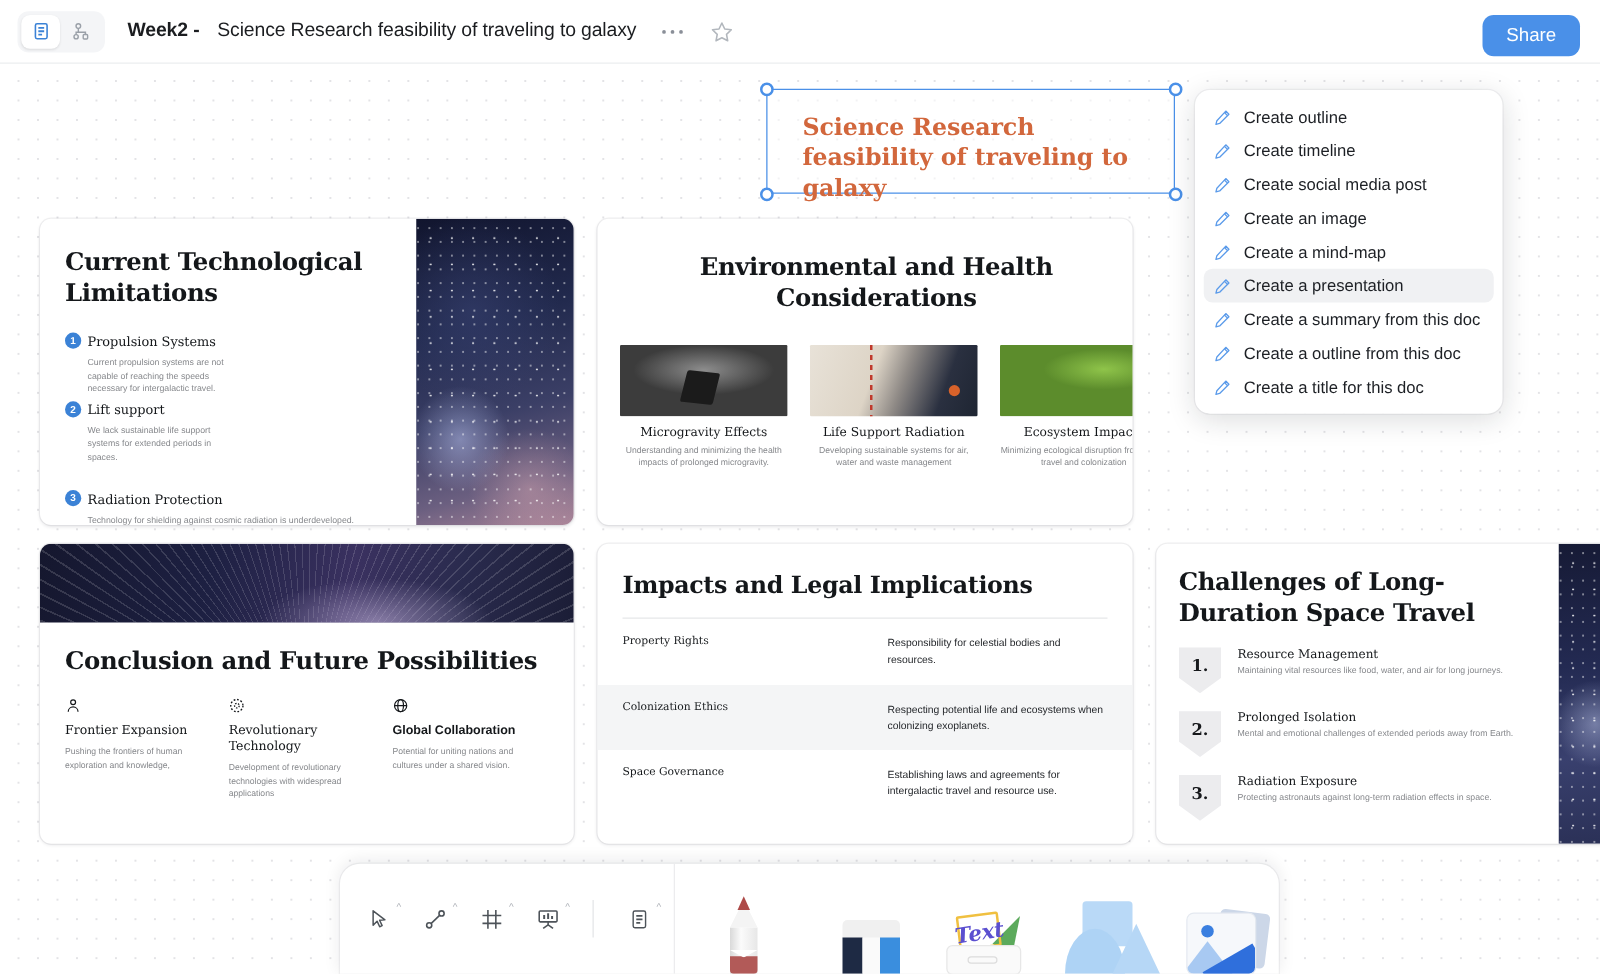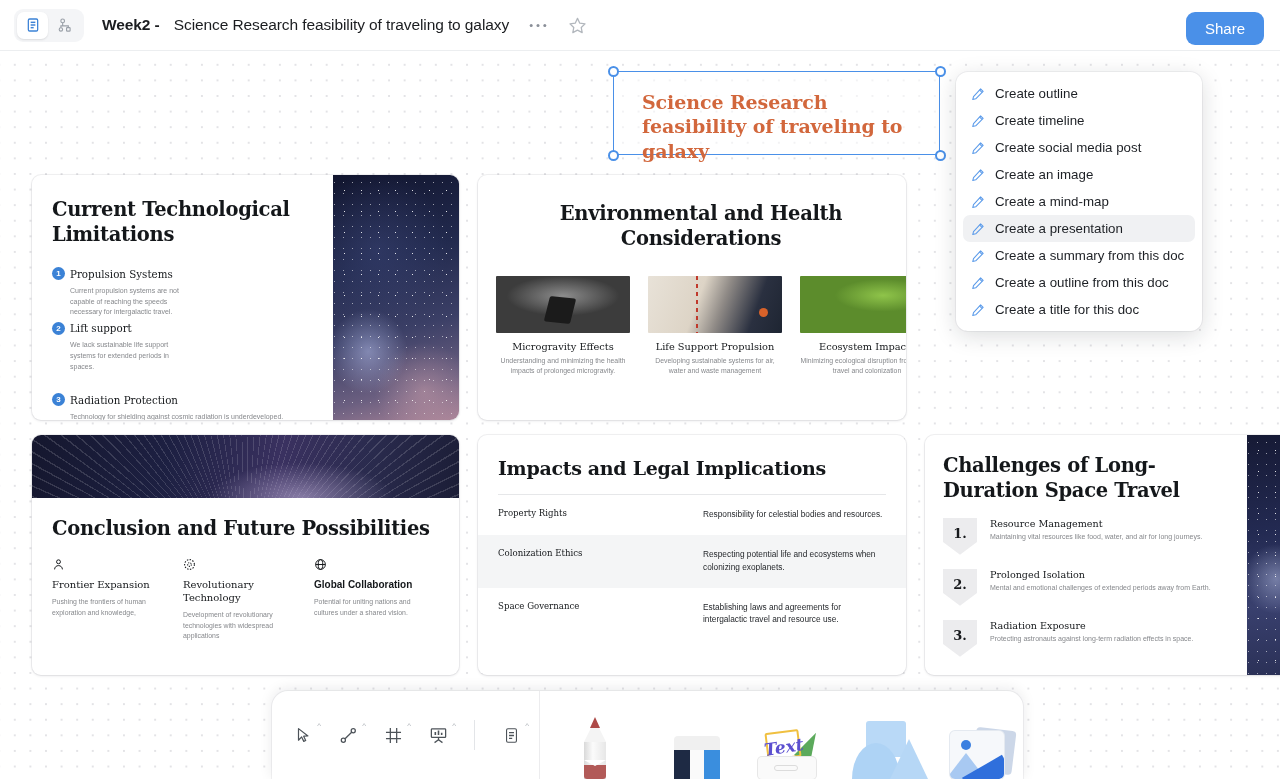--- a/index.html
+++ b/index.html
@@ -252,21 +252,21 @@
   #card3 .ficon { height: 15px; color: #14171a; }
   #card3 .sub-h { font-size: 10px; display: block; margin-top: 6px; line-height: 1.28; }
   #card3 .body-t { font-size: 6.9px; margin-top: 5px; }
   #card3 .fcell.sans .sub-h { font-family: "Liberation Sans", sans-serif; font-weight: 700; }
 
   
   #card4 { left: 478px; top: 435px; width: 428px; height: 240px; }
   #card4 .inner { padding: 22px 20px 0 20px; }
   #card4 .card-h1 { font-size: 19px; }
   #card4 .rule { height: 1px; background: #e6e7e9; margin: 15px 0 0 0; }
-  #card4 .row { display: flex; padding: 13px 0 14px 0; }
+  #card4 .row { display: flex; padding: 13px 0 14px 0; gap: 7px; }
   #card4 .row.shade { background: #f4f5f6; margin: 0 -20px; padding-left: 20px; padding-right: 20px; }
   #card4 .rk {
     width: 205px;
     font-family: "DejaVu Serif", "Liberation Serif", serif;
     font-size: 8.6px; color: #15181b;
   }
   #card4 .rv { font-size: 8.3px; color: #1f2226; line-height: 1.55; flex: 1; }
 
   
   #card5 { left: 925px; top: 435px; width: 395px; height: 240px; }
@@ -529,21 +529,21 @@
   <div class="inner">
     <div class="card-h1">Environmental and Health Considerations</div>
     <div class="imgrow">
       <div class="cell">
         <div class="thumb thumb-micro"></div>
         <span class="sub-h">Microgravity Effects</span>
         <div class="body-t">Understanding and minimizing the health impacts of prolonged microgravity.</div>
       </div>
       <div class="cell">
         <div class="thumb thumb-life"></div>
-        <span class="sub-h">Life Support Propulsion</span>
+        <span class="sub-h">Life Support Radiation</span>
         <div class="body-t">Developing sustainable systems for air, water and waste management</div>
       </div>
       <div class="cell">
         <div class="thumb thumb-eco"></div>
         <span class="sub-h">Ecosystem Impacts</span>
         <div class="body-t">Minimizing ecological disruption from space travel and colonization</div>
       </div>
     </div>
   </div>
 </div>

